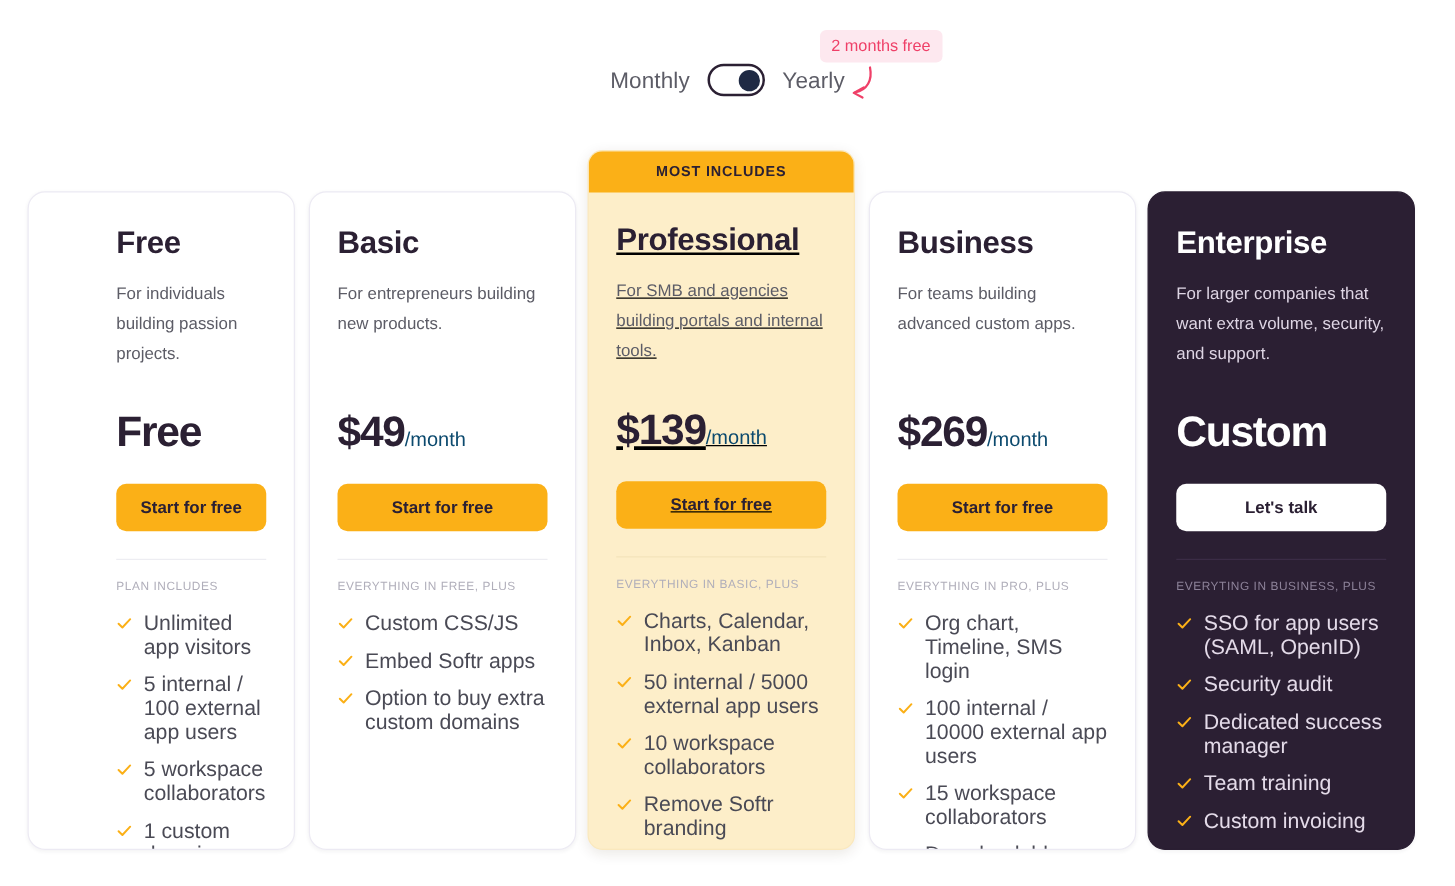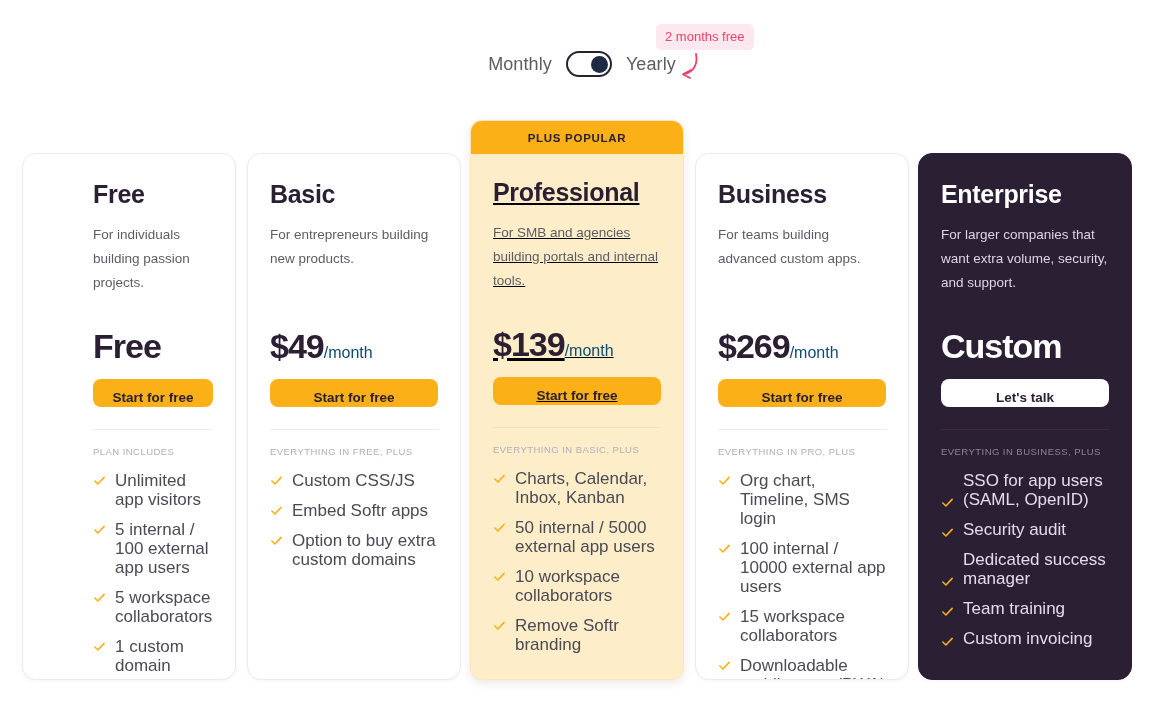--- a/index.html
+++ b/index.html
@@ -152,22 +152,22 @@
   .card.c4 .price-amount { color: #ffffff; }
   .price-period {
     font-size: 16px;
     color: #0c4a6e;
     margin-left: 0;
   }
 
   .cta-btn {
     display: block;
     width: 100%;
-    margin-top: 6px;
-    height: 28px;
+    margin-top: 14px;
+    height: 38px;
     line-height: 38px;
     text-align: center;
     background: #fbb017;
     border: none;
     border-radius: 8px;
     font-size: 13.5px;
     font-weight: bold;
     color: #2b2033;
     cursor: pointer;
     font-family: "Liberation Sans", sans-serif;
@@ -194,21 +194,21 @@
   .feature-list { list-style: none; }
   .feature-item {
     display: flex;
     align-items: flex-start;
     gap: 9px;
     margin-bottom: 11px;
     font-size: 17px;
     line-height: 19px;
     color: #4a4a55;
   }
-  .card.c4 .feature-item { color: #e4dbe9; align-items: flex-end; }
+  .card.c4 .feature-item { color: #e4dbe9; }
   .check-icon {
     flex: none;
     width: 13px; height: 13px;
     margin-top: 3px;
   }
 </style>
 </head>
 <body>
 
 <div class="billing-row">
@@ -302,21 +302,21 @@
           <svg class="check-icon" viewBox="0 0 14 14">
               <path d="M2 7.5 L5.3 10.8 L12 3.6" fill="none" stroke="#fbb017" stroke-width="1.7" stroke-linecap="round" stroke-linejoin="round"></path>
             </svg>
           <span>Option to buy extra custom domains</span>
         </li>
       </ul>
     </div>
   </div>
 
   <div class="card c2">
-    <div class="popular-ribbon">PLUS POPULAR</div>
+    <div class="popular-ribbon">MOST INCLUDES</div>
     <div class="card-top">
       <div class="plan-name">Professional</div>
       <div class="plan-desc">For SMB and agencies building portals and internal tools.</div>
       <div class="price-block">
         <span class="price-amount">$139</span>
         <span class="price-period">/month</span>
       </div>
       <button class="cta-btn">Start for free</button>
       <div class="divider"></div>
     </div>

